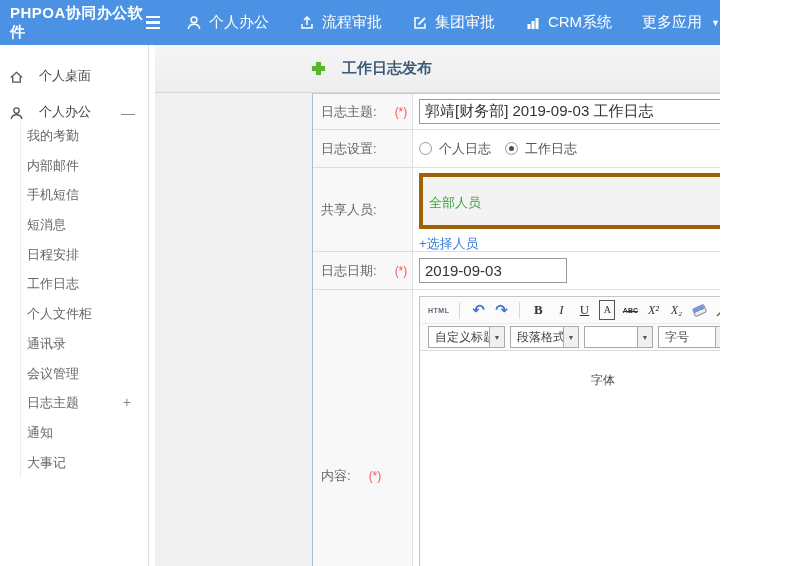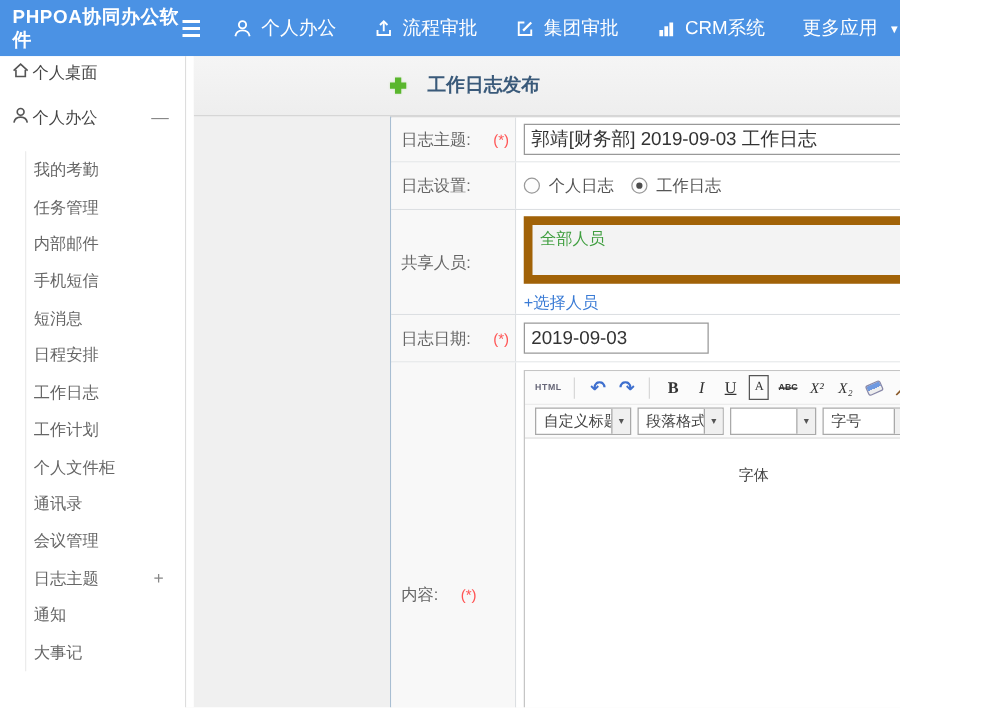--- a/index.html
+++ b/index.html
@@ -15,21 +15,21 @@
   .nav-item { display:flex; align-items:center; gap:7px; font-size:15px; cursor:pointer; white-space:nowrap; }
   .nav-item svg { display:block; }
   .caret { font-size:9px; margin-left:2px; }
 
   
   .body-row { display:flex; height:521px; }
   .sidebar { width:149px; background:#fff; border-right:1px solid #ddd; padding-top:4px; flex:none; }
   .main { flex:1; background:#f0f0f0; border-left:6px solid #fff; overflow:hidden; }
 
   
-  .side-section { height:36px; display:flex; align-items:flex-start; gap:2px; padding-left:9px; color:#444; cursor:pointer; }
+  .side-section { height:36px; display:flex; align-items:flex-end; gap:15px; padding-left:9px; color:#444; cursor:pointer; }
   .side-section svg { display:block; flex:none; }
   .side-toggle { margin-left:auto; margin-right:13px; color:#888; font-size:14px; }
   .side-sub { list-style:none; margin-left:20px; border-left:1px solid #ececec; }
   .side-sub li { height:29.7px; line-height:29.7px; padding-left:6px; color:#666; cursor:pointer; display:flex; }
   .li-toggle { margin-left:auto; margin-right:17px; color:#888; font-size:14px; }
 
   
   .titlebar { height:48px; border-bottom:1px solid #d6d6d6; background:linear-gradient(#f5f5f5,#eeeeee); display:flex; align-items:center; gap:17px; padding-left:157px; }
   .plus-icon { width:13px; height:13px; flex:none;
     background:
@@ -54,21 +54,21 @@
   .text-input { height:25px; border:1px solid #999; font-size:15px; color:#333; padding:0 5px; font-family:inherit; background:#fff; }
   .subject-input { width:630px; }
   .date-input { width:148px; }
 
   .radio-group { display:flex; align-items:center; gap:14px; }
   .radio-opt { display:flex; align-items:center; gap:7px; cursor:pointer; color:#555; }
   .radio { width:13px; height:13px; border-radius:50%; border:1px solid #9a9a9a; background:#fdfdfd; position:relative; flex:none; }
   .radio.checked::after { content:""; position:absolute; left:3px; top:3px; width:5px; height:5px; border-radius:50%; background:#4d4d4d; }
 
   .share-col { display:flex; flex-direction:column; align-items:flex-start; padding-top:5px; }
-  .share-box { width:373px; height:56px; border:7px solid #a16207; background:#f3f3f3; padding:2px 6px; color:#3f9e3f; }
+  .share-box { width:373px; height:56px; border:4px solid #a16207; background:#f3f3f3; padding:17px 6px; color:#3f9e3f; }
   .share-link { margin-top:6px; color:#3a7bd5; cursor:pointer; text-decoration:none; }
 
   
   .editor { width:662px; border:1px solid #c5c5c5; background:#fff; }
   .tbar { display:flex; align-items:center; gap:7px; height:27px; background:#fbfbfb; padding:0 0 0 8px; }
   .tbar1 { border-bottom:1px solid #ececec; }
   .tbar2 { border-bottom:1px solid #d9d9d9; gap:5px; }
   .tbtn { display:flex; align-items:center; justify-content:center; min-width:16px; height:20px; cursor:pointer; color:#333; }
   .tsep { width:1px; height:17px; background:#d8d8d8; margin:0 3px; flex:none; }
   .g-html { font-size:7px; font-weight:bold; color:#667; letter-spacing:.5px; }
@@ -169,39 +169,33 @@
             </svg>
           </span>
         <span>个人办公</span>
         <span class="side-toggle">—</span>
       </div>
       <ul class="side-sub">
         <li>
             <span>我的考勤</span>
           </li>
         <li>
-            <span>任务管理</span>
-          </li>
-        <li>
             <span>内部邮件</span>
           </li>
         <li>
             <span>手机短信</span>
           </li>
         <li>
             <span>短消息</span>
           </li>
         <li>
             <span>日程安排</span>
           </li>
         <li>
             <span>工作日志</span>
-          </li>
-        <li>
-            <span>工作计划</span>
           </li>
         <li>
             <span>个人文件柜</span>
           </li>
         <li>
             <span>通讯录</span>
           </li>
         <li>
             <span>会议管理</span>
           </li>

